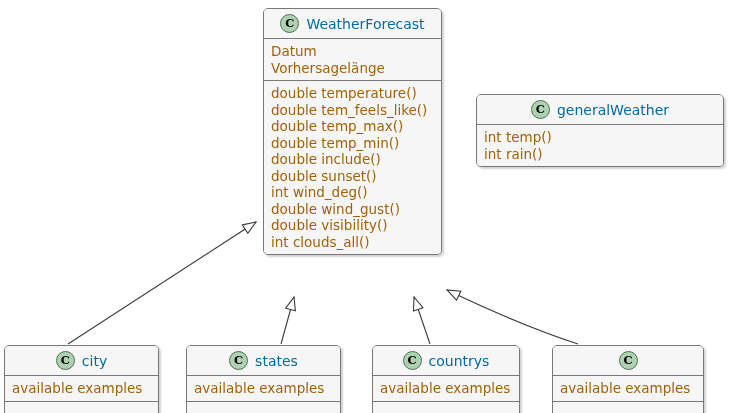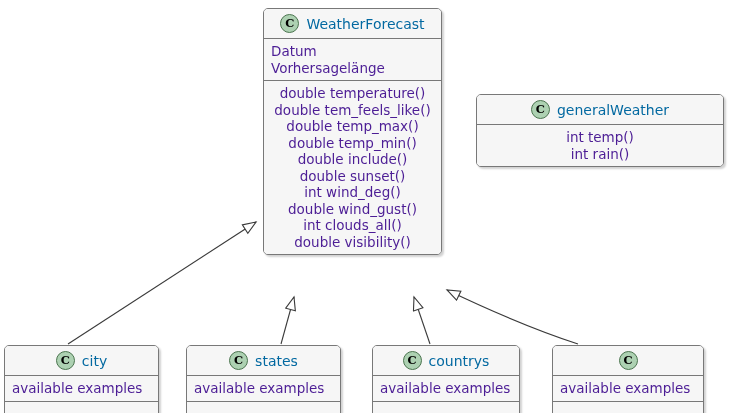--- a/index.html
+++ b/index.html
@@ -51,29 +51,28 @@
     color: #0369a1;
     white-space: nowrap;
   }
   .uml-compartment {
     border-bottom: 1px solid #787878;
     padding: 4px 7px 4px 7px;
     background: #F6F6F6;
   }
   .uml-compartment:last-child {
     border-bottom: none;
-    text-align: center;
   }
   .uml-compartment.empty {
     min-height: 9px;
     padding: 4px 7px;
   }
   .uml-line {
     font-size: 13.5px;
-    color: #4c1d95;
+    color: #a16207;
     line-height: 16.5px;
     white-space: nowrap;
   }
 
   
   .c-icon {
     width: 17px;
     height: 17px;
     min-width: 17px;
     border-radius: 50%;
@@ -130,22 +129,22 @@
     </div>
     <div class="uml-compartment">
       <div class="uml-line">double temperature()</div>
       <div class="uml-line">double tem_feels_like()</div>
       <div class="uml-line">double temp_max()</div>
       <div class="uml-line">double temp_min()</div>
       <div class="uml-line">double include()</div>
       <div class="uml-line">double sunset()</div>
       <div class="uml-line">int wind_deg()</div>
       <div class="uml-line">double wind_gust()</div>
+      <div class="uml-line">double visibility()</div>
       <div class="uml-line">int clouds_all()</div>
-      <div class="uml-line">double visibility()</div>
     </div>
   </div>
 
   <div class="uml-class" id="cls-generalweather">
     <div class="uml-header">
       <span class="c-icon">C</span>
       <span class="uml-title">generalWeather</span>
     </div>
     <div class="uml-compartment">
       <div class="uml-line">int temp()</div>

